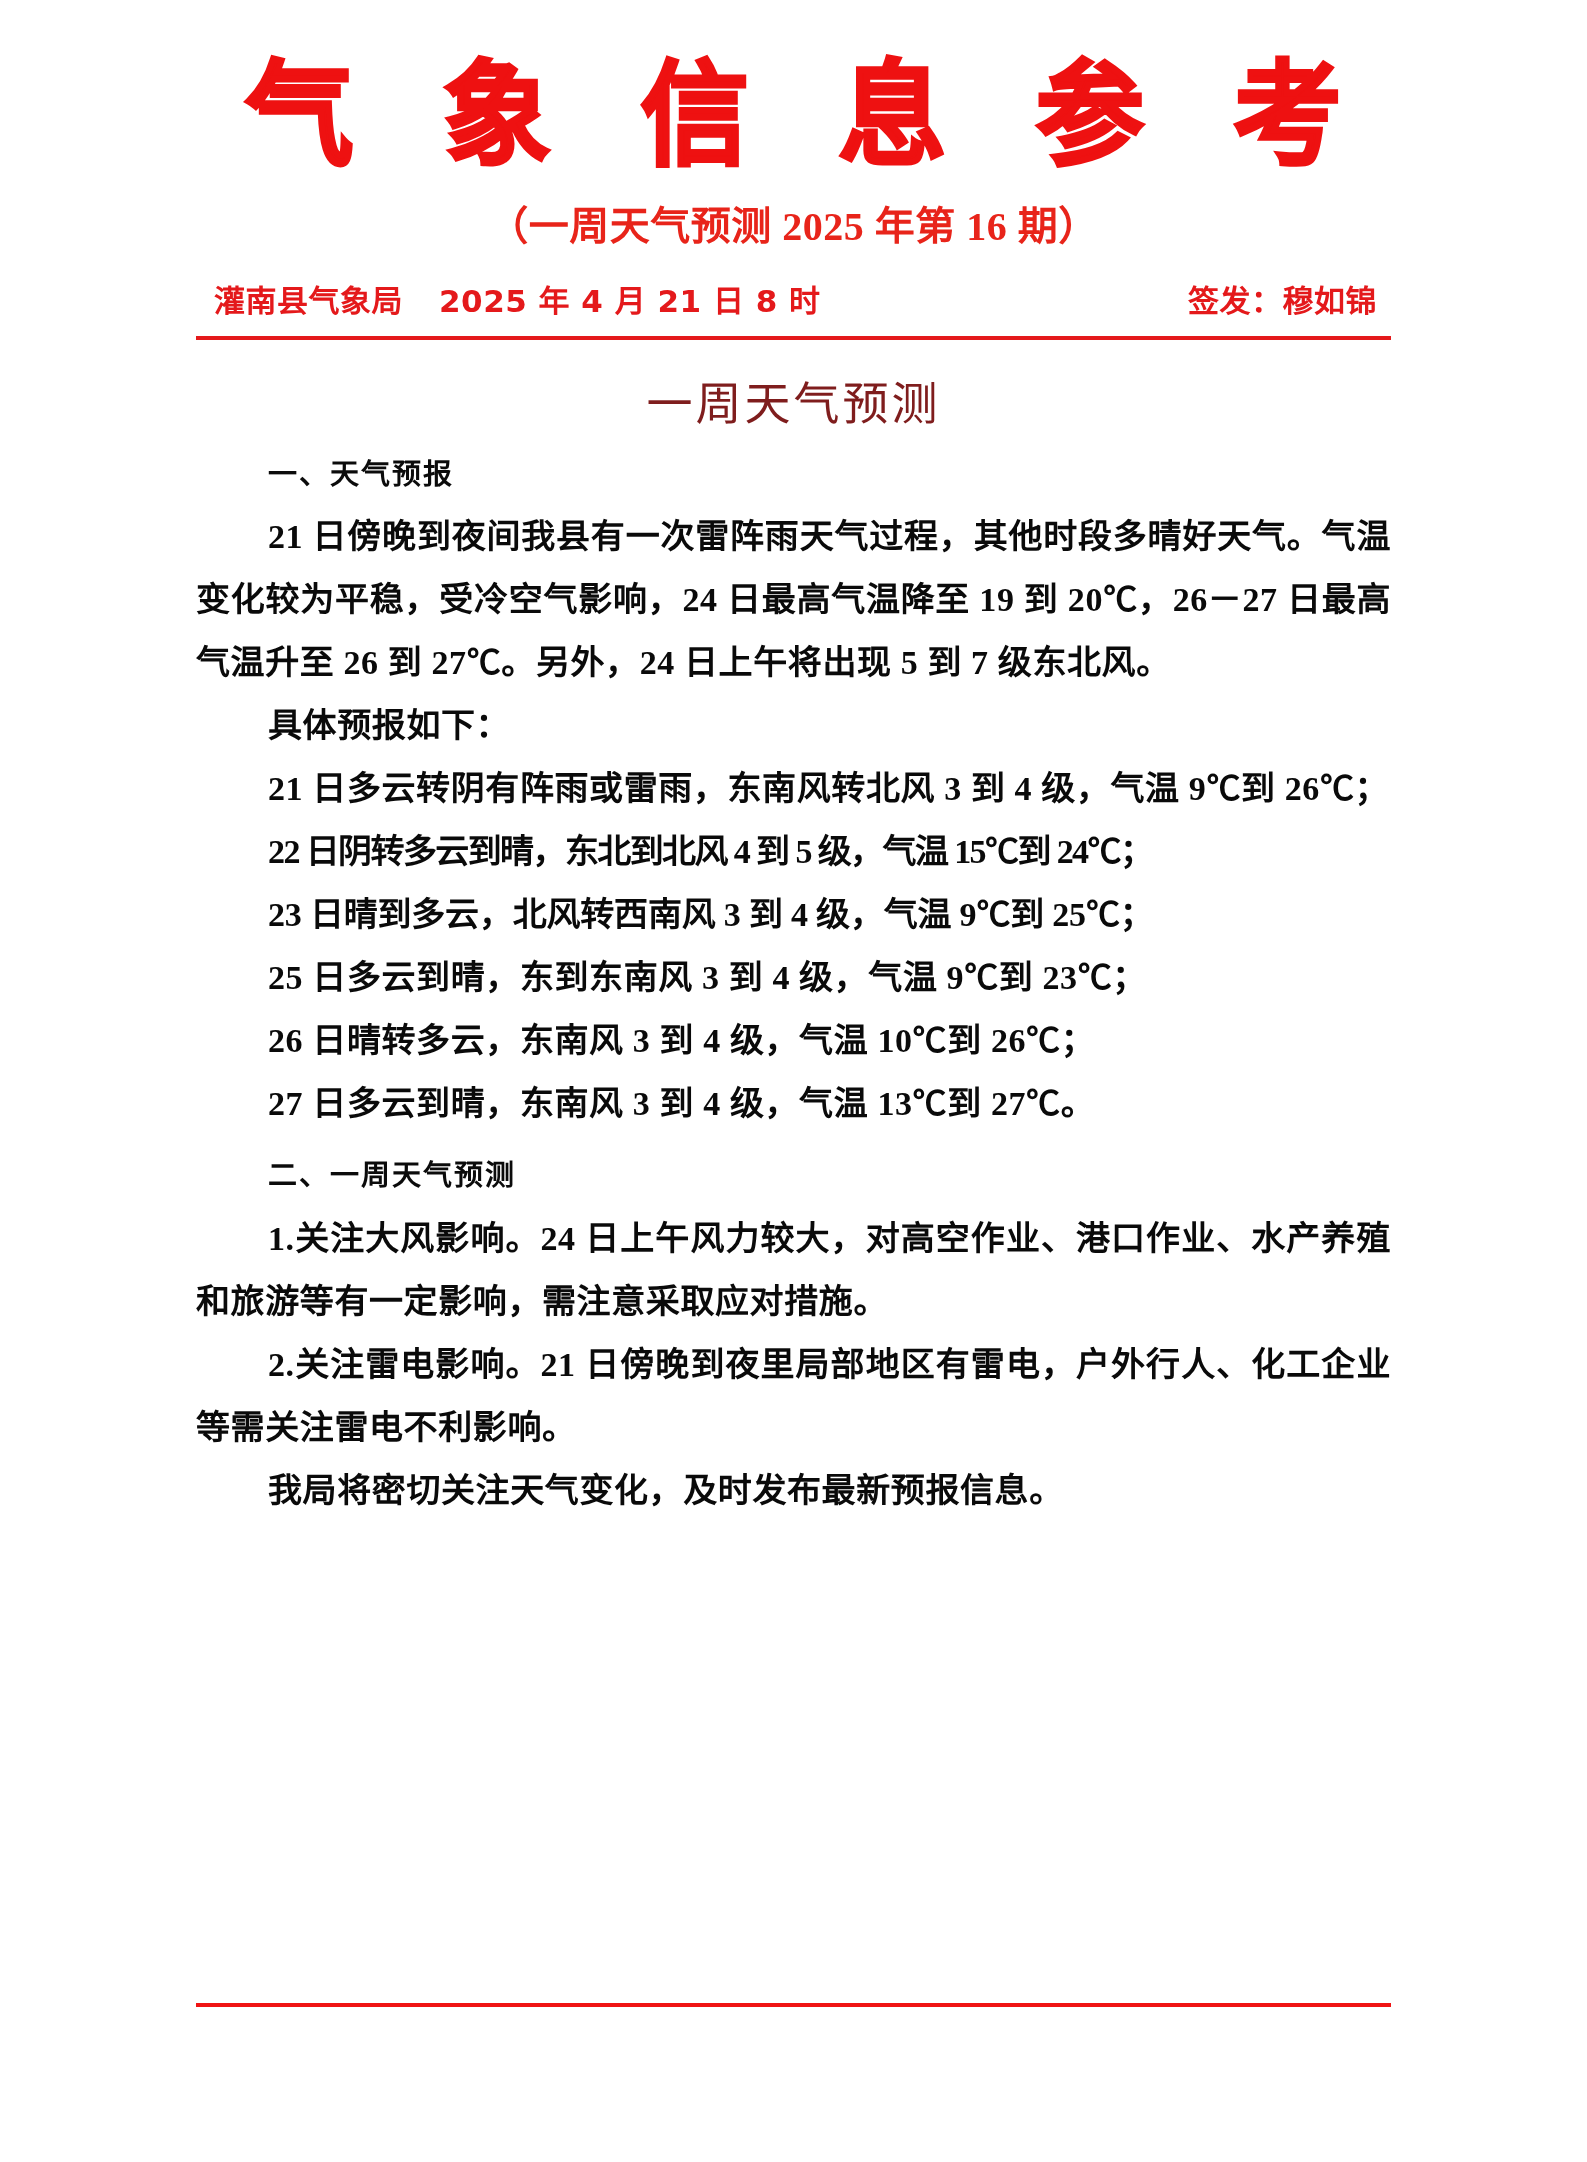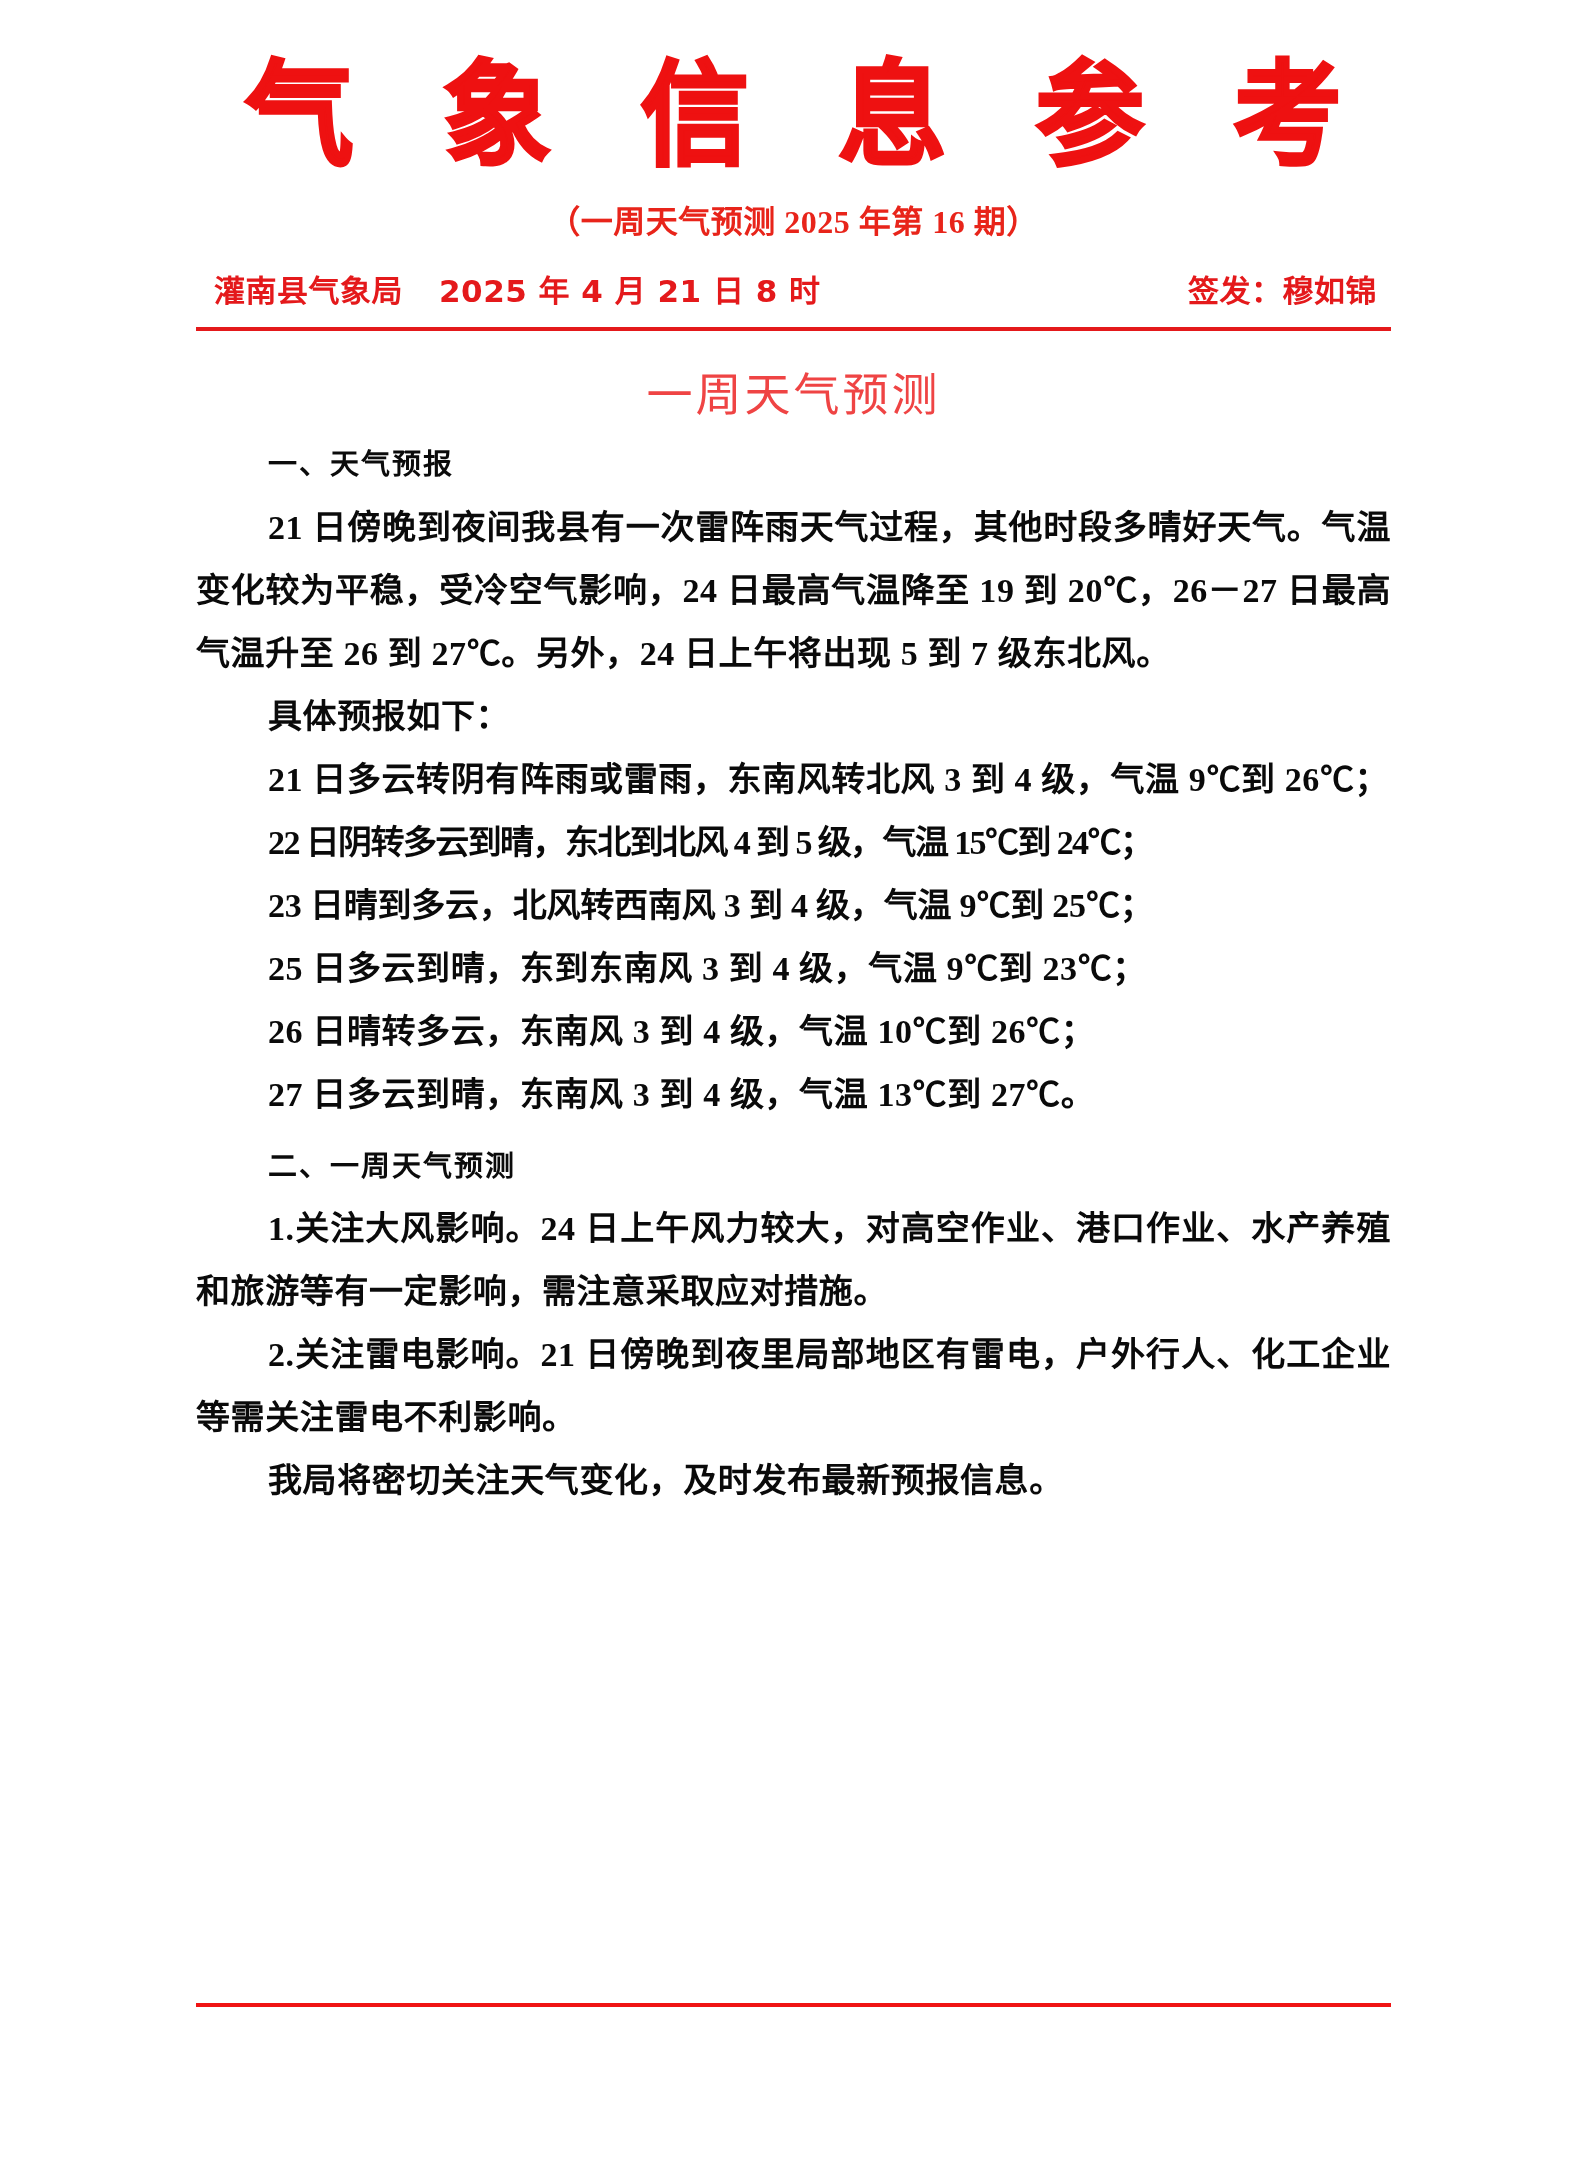--- a/index.html
+++ b/index.html
@@ -42,21 +42,21 @@
     -webkit-text-stroke: 3px #ee1111;
     transform: scaleY(1.06);
     transform-origin: center top;
   }
 
   .masthead-subtitle {
     margin-top: 30px;
     color: #e8241a;
     font-family: "Liberation Serif", "DejaVu Serif", serif;
     font-weight: 700;
-    font-size: 32px;
+    font-size: 40px;
     line-height: 1.2;
     letter-spacing: 0.5px;
     white-space: nowrap;
   }
 
   
   .meta-row {
     display: flex;
     align-items: flex-start;
     justify-content: space-between;
@@ -77,21 +77,21 @@
     margin-top: 16px;
     height: 4px;
     background: #e4191b;
     border: 0;
   }
 
   
   .doc-heading {
     text-align: center;
     margin-top: 36px;
-    color: #ef4444;
+    color: #7f1d1d;
     font-family: "DejaVu Sans", "Liberation Sans", sans-serif;
     font-weight: 400;
     font-size: 46px;
     line-height: 1.25;
     letter-spacing: 3px;
     white-space: nowrap;
   }
 
   
   .section-heading {

